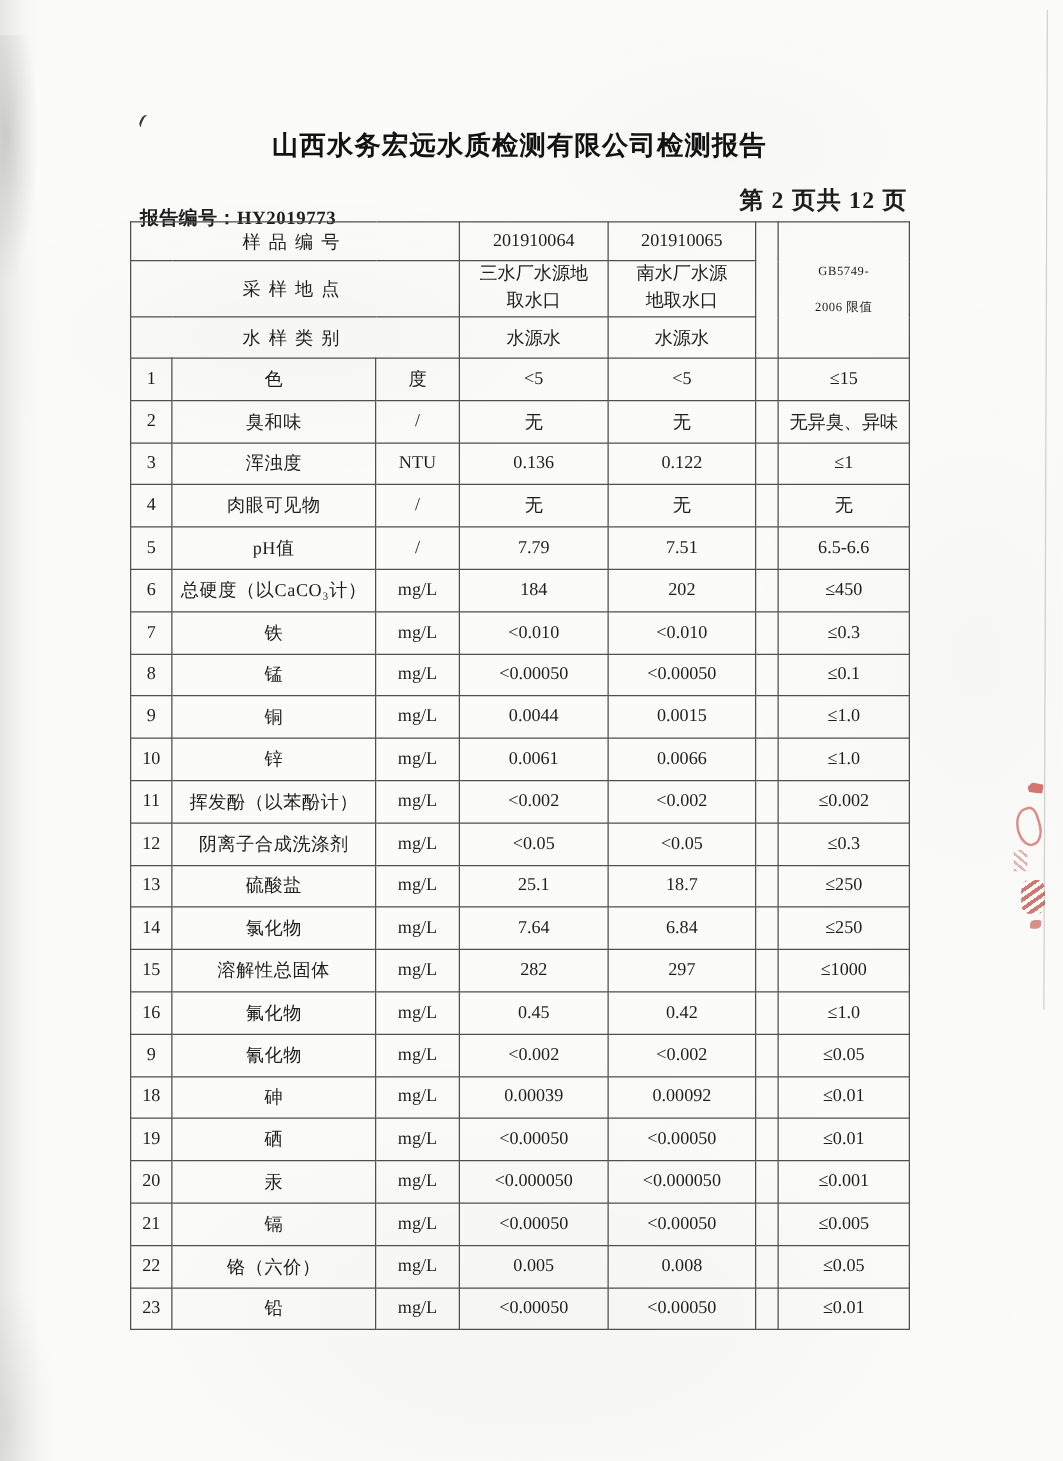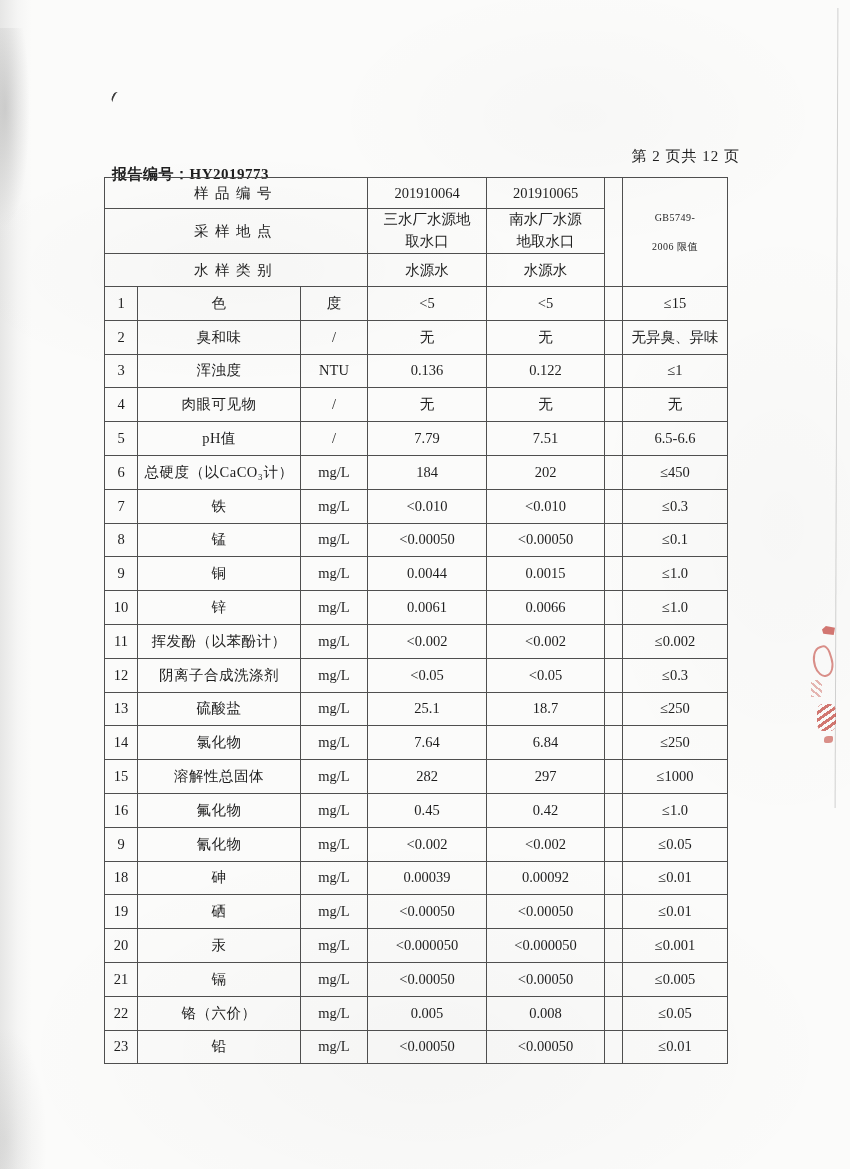--- a/index.html
+++ b/index.html
@@ -66,22 +66,22 @@
   .title {
     position: absolute; top: 102px; left: 104px; width: 623px; margin: 0;
     text-align: center; font-size: 21px; font-weight: bold;
     letter-spacing: 1px; color: #121212;
   }
   .meta-left {
     position: absolute; top: 149px; left: 112px;
     font-size: 15px; font-weight: 600; letter-spacing: .5px; margin-top: 16px;
   }
   .meta-right {
-    position: absolute; top: 147px; right: 110px;
-    font-size: 15px; font-weight: 400; letter-spacing: 1px;
+    position: absolute; top: 147px; right: 124px;
+    font-size: 19px; font-weight: 700; letter-spacing: 1px;
   }
 
   table.results {
     position: absolute; top: 177px; left: 104px; width: 623px;
     border-collapse: collapse; table-layout: fixed;
     font-size: 14.5px;
   }
   table.results td {
     border: 1px solid #4f4f4f;
     text-align: center; vertical-align: middle;
@@ -110,20 +110,21 @@
   <div class="tick-mark"></div>
 
   <div class="stamp">
     <i class="sb sb1"></i>
     <i class="sb sb2"></i>
     <i class="sb sb3"></i>
     <i class="sb sb4"></i>
     <i class="sb sb5"></i>
   </div>
 
+  <h1 class="title">山西水务宏远水质检测有限公司检测报告</h1>
 
   <div class="meta-left">
     <span>报告编号：</span><span>HY2019773</span>
   </div>
   <div class="meta-right">第 2 页共 12 页</div>
 
   <table class="results">
     <colgroup>
       <col style="width:33px">
         <col style="width:163px">

